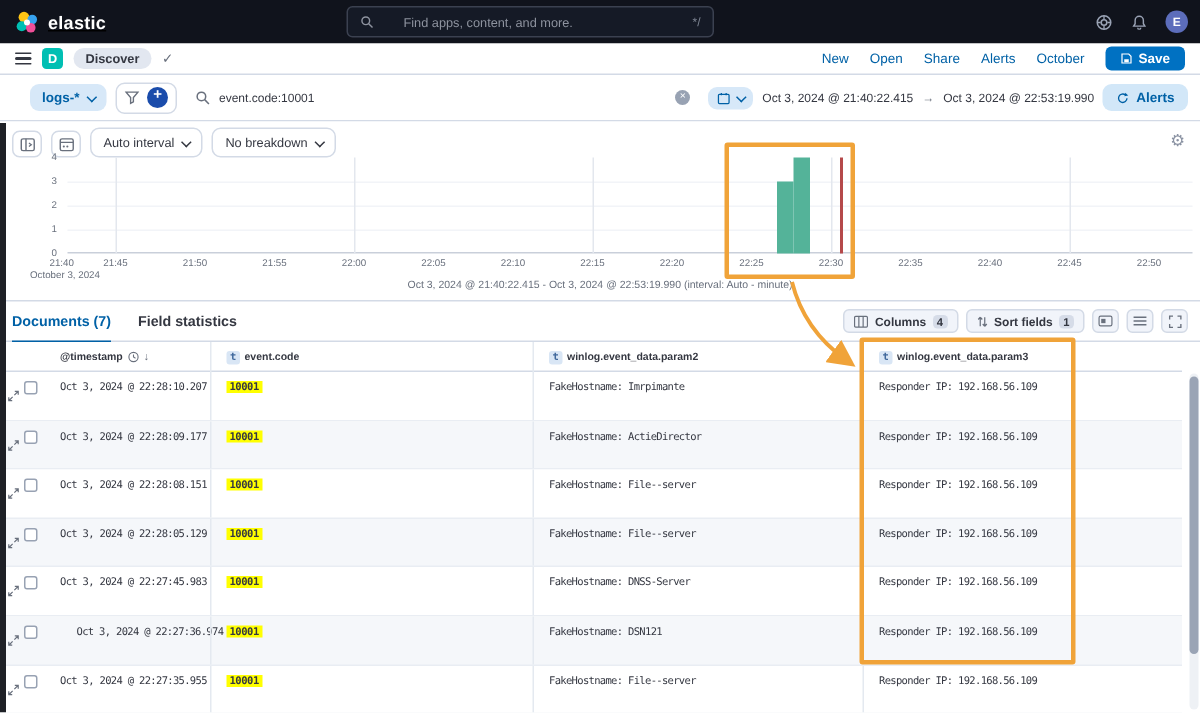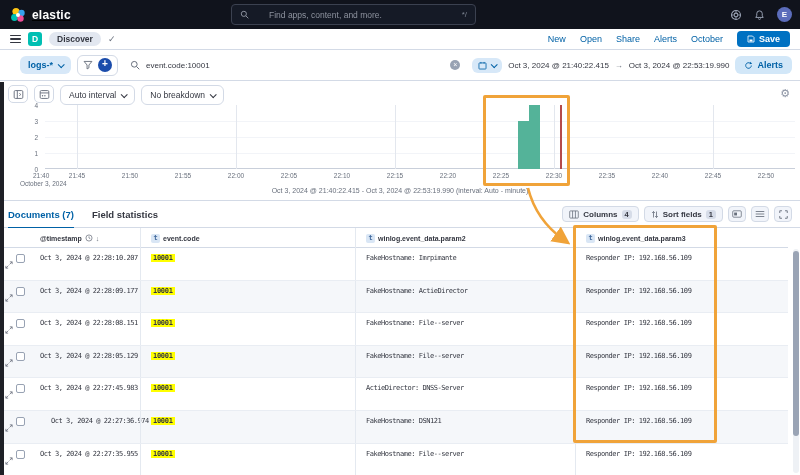--- a/index.html
+++ b/index.html
@@ -53,21 +53,21 @@
     text-align:center; cursor:pointer;}
   .datepick-chip{ background:#d7e8f8; color:var(--link-blue); border-radius:6px; padding:3px 6px;
     display:flex; align-items:center; gap:4px;}
   .date-text{ font-size:8px; color:var(--txt); white-space:nowrap;}
   .date-arrow{ color:#69707d; font-size:8px;}
   .refresh-btn{ background:#d2e7f8; color:var(--link-blue); font-size:9px; font-weight:bold; border-radius:6px;
     padding:4px 9px; display:flex; align-items:center; gap:4px; cursor:pointer;}
 
   
   .chart-section{ position:absolute; left:0; top:81px; width:800px; height:119px; background:#fff;}
-  .chart-controls{ position:absolute; left:8px; top:4px; display:flex; align-items:flex-start; gap:6px;}
+  .chart-controls{ position:absolute; left:8px; top:4px; display:flex; align-items:flex-end; gap:6px;}
   .icon-btn{ width:20px; height:18px; border:1px solid var(--border); border-radius:5px; display:flex;
     align-items:center; justify-content:center; background:#fff; cursor:pointer;}
   .dd-btn{ border:1px solid var(--border); border-radius:6px; background:#fff; font-size:8.5px; color:var(--txt);
     padding:4px 8px; display:flex; align-items:center; gap:5px; cursor:pointer;}
   .chart-gear{ position:absolute; right:10px; top:6px; color:#8b93a3; font-size:11px; cursor:pointer;}
   .plot{ position:absolute; left:45px; top:24px; width:750px; height:64px; border-bottom:1px solid #c9cfda;}
   .ylab{ position:absolute; right:757px; width:30px; text-align:right; font-size:6.5px; color:var(--subtle); transform:translateY(-50%);}
   .vgrid{ position:absolute; top:0; width:1px; height:64px; background:#e3e7ee;}
   .hgrid{ position:absolute; left:0; width:750px; height:1px; background:#f2f4f8;}
   .bar{ position:absolute; background:var(--bar-green);}
@@ -419,21 +419,21 @@
         </div>
         <div class="grid-row">
           <div class="ctrl-cell">
             <span class="expand-ic"><svg width="8" height="8" viewBox="0 0 14 14">
                 <path d="M8.5 1.5h4v4M12.5 1.5L8 6M5.5 12.5h-4v-4M1.5 12.5L6 8" fill="none" stroke="#69707d" stroke-width="1.4"></path>
               </svg></span>
             <span class="row-check"></span>
           </div>
           <div class="cell first" style="left: 30px; width: 110px;">Oct 3, 2024 @ 22:27:45.983</div>
           <div class="cell" style="left: 140px; width: 215px;"><span class="code-chip">10001</span></div>
-          <div class="cell" style="left: 355px; width: 220px;">ActieDirector: DNSS-Server</div>
+          <div class="cell" style="left: 355px; width: 220px;">FakeHostname: DNSS-Server</div>
           <div class="cell" style="left: 575px; width: 213px;">Responder IP: 192.168.56.109</div>
         </div>
         <div class="grid-row stripe">
           <div class="ctrl-cell">
             <span class="expand-ic"><svg width="8" height="8" viewBox="0 0 14 14">
                 <path d="M8.5 1.5h4v4M12.5 1.5L8 6M5.5 12.5h-4v-4M1.5 12.5L6 8" fill="none" stroke="#69707d" stroke-width="1.4"></path>
               </svg></span>
             <span class="row-check"></span>
           </div>
           <div class="cell first" style="left: 41px; width: 110px;">Oct 3, 2024 @ 22:27:36.974</div>

